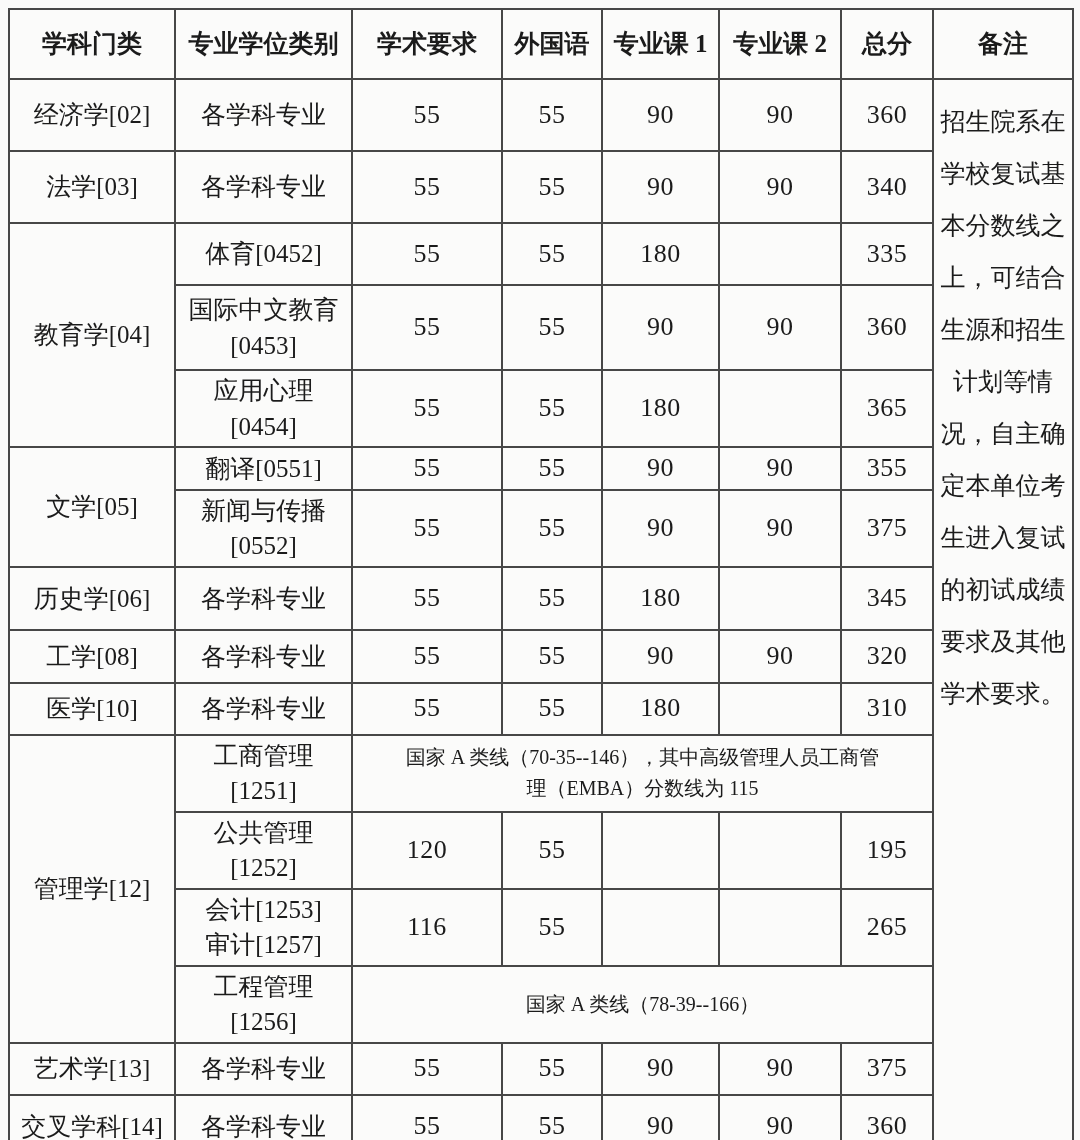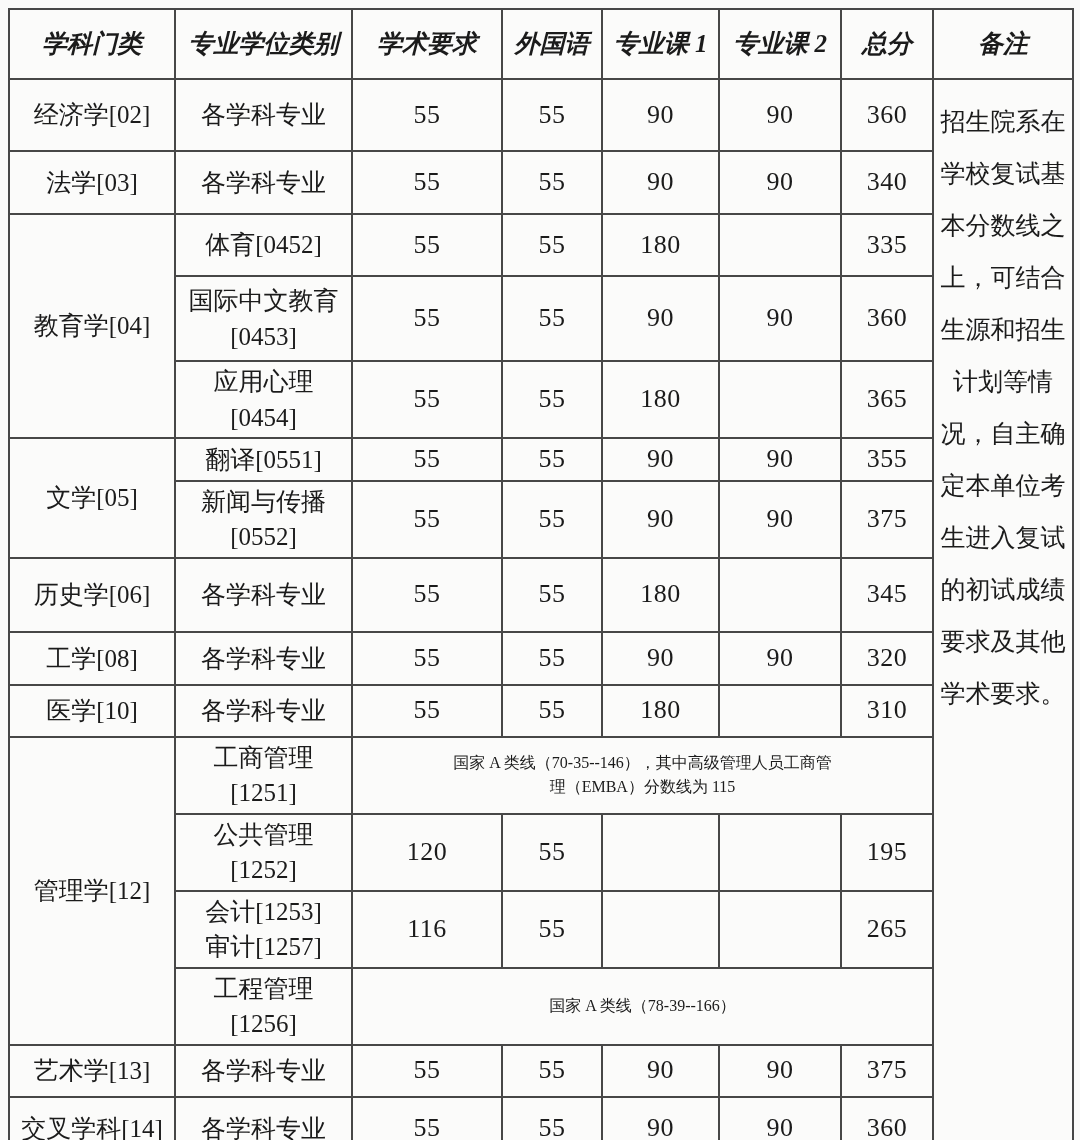--- a/index.html
+++ b/index.html
@@ -2,23 +2,23 @@
 <html><head>
 <meta charset="utf-8">
 <style>
   html,body{margin:0;padding:0;background:#f8f8f7;color:#1b1b1b;
     font-family:"Liberation Serif","DejaVu Serif",serif;}
   .wrap{width:1080px;height:1140px;box-sizing:border-box;padding:8px;background:#fafaf9;}
   table{border-collapse:collapse;table-layout:fixed;width:1064px;background:#fbfbfa;}
   th,td{border:2px solid #474747;text-align:center;vertical-align:middle;
     font-size:25px;padding:2px 4px;white-space:pre-line;line-height:1.42;
     overflow:hidden;font-weight:normal;}
-  th{font-weight:bold;font-style:italic;}
+  th{font-weight:bold;}
   td.num{font-size:26px;letter-spacing:.5px;}
-  td.note{font-size:16px;line-height:1.55;}
+  td.note{font-size:20px;line-height:1.55;}
   td.remark{vertical-align:top;padding-top:16px;line-height:52px;font-size:25px;}
 </style>
 </head>
 <body>
 
 <div class="wrap">
 <table>
   <colgroup>
     <col style="width:166px">
         <col style="width:177px">
@@ -57,21 +57,21 @@
 生源和招生
 计划等情
 况，自主确
 定本单位考
 生进入复试
 的初试成绩
 要求及其他
 学术要求。</td>
   </tr>
 
-  <tr style="height:63px">
+  <tr style="height:72px">
     <td>法学[03]</td>
     <td>各学科专业</td>
     <td class="num">55</td>
     <td class="num">55</td>
     <td class="num">90</td>
     <td class="num">90</td>
     <td class="num">340</td>
   </tr>
 
   <tr style="height:62px">
@@ -117,21 +117,21 @@
   <tr style="height:76px">
     <td>新闻与传播
 [0552]</td>
     <td class="num">55</td>
     <td class="num">55</td>
     <td class="num">90</td>
     <td class="num">90</td>
     <td class="num">375</td>
   </tr>
 
-  <tr style="height:74px">
+  <tr style="height:63px">
     <td>历史学[06]</td>
     <td>各学科专业</td>
     <td class="num">55</td>
     <td class="num">55</td>
     <td class="num">180</td>
     <td class="num"></td>
     <td class="num">345</td>
   </tr>
 
   <tr style="height:53px">

